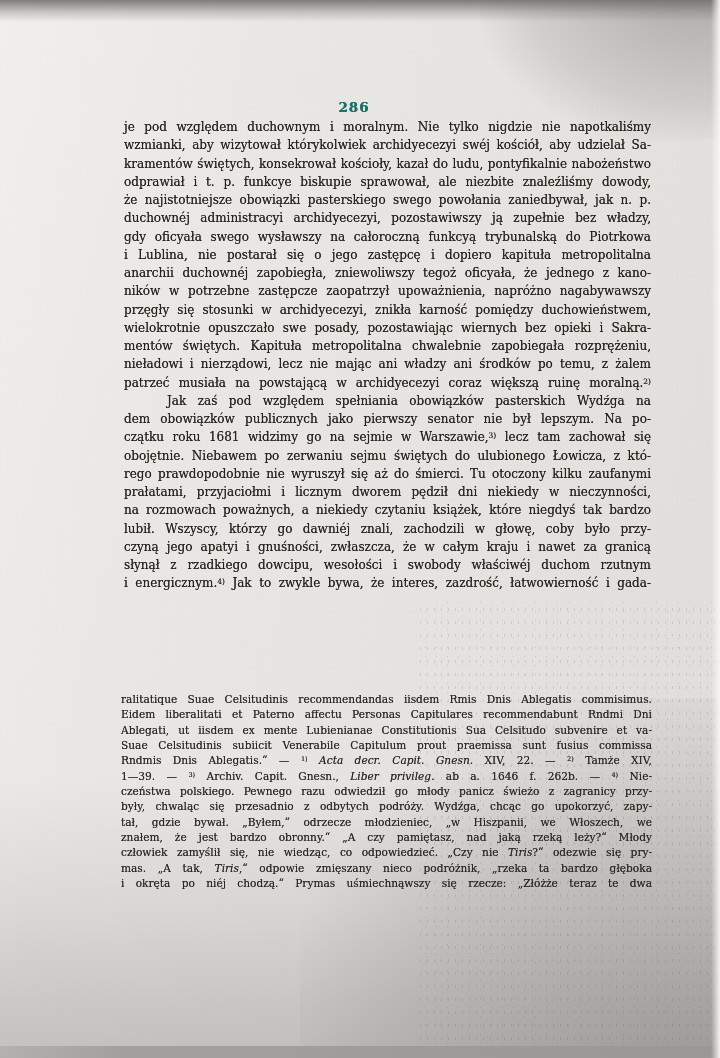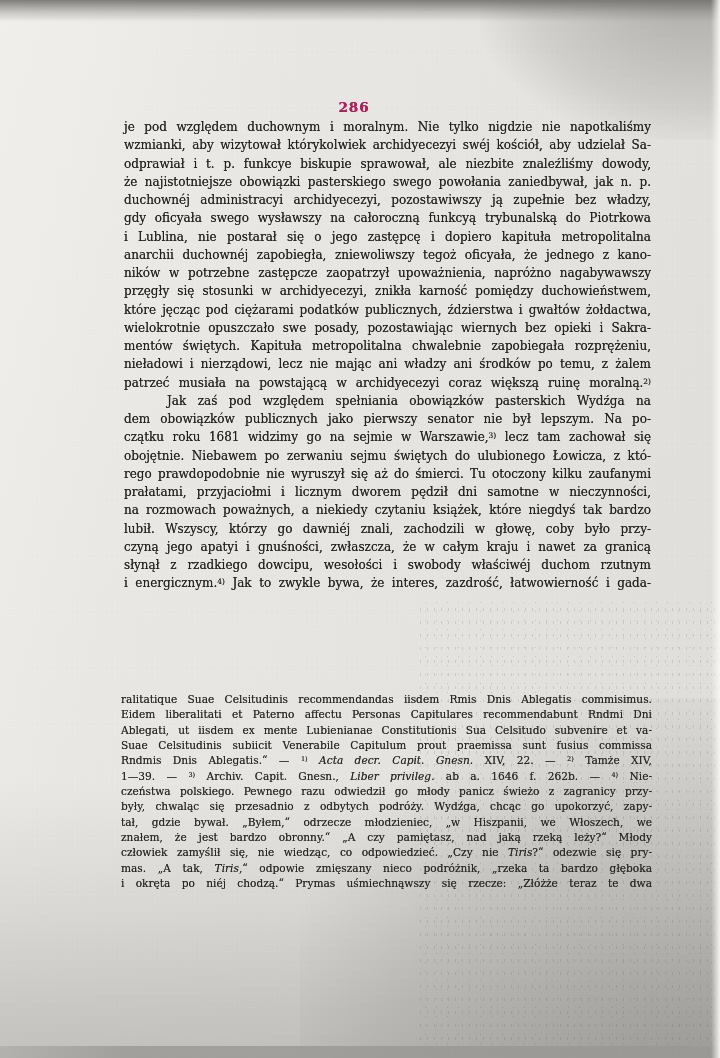--- a/index.html
+++ b/index.html
@@ -27,21 +27,21 @@
     background:radial-gradient(ellipse at 95% 110%,rgba(110,108,104,.42),rgba(110,108,104,.16) 55%,transparent 78%);}
   .bottom-strip{left:0;bottom:0;right:0;height:12px;
     background:linear-gradient(90deg,rgba(150,148,144,.35),rgba(152,150,146,.78) 18%,rgba(154,152,148,.82));}
   .speckles{right:0;bottom:0;width:300px;height:460px;
     background-image:radial-gradient(rgba(58,56,52,.8) .7px,transparent 1px),
                      radial-gradient(rgba(78,76,72,.7) .6px,transparent .9px);
     background-size:11px 9px,7px 13px;background-position:0 0,4px 5px;opacity:.22;}
 
   .page-number{
     position:absolute;left:124px;top:99px;width:460px;text-align:center;
-    font-size:13.5px;font-weight:bold;letter-spacing:1px;color:#be185d;
+    font-size:13.5px;font-weight:bold;letter-spacing:1px;color:#0f766e;
     text-shadow:0 0 .5px rgba(36,33,29,.8);
   }
   .main-text{
     position:absolute;left:124px;top:118px;width:527px;
     font-size:12px;line-height:18.25px;color:#26231f;
     text-shadow:0 0 .5px rgba(38,35,31,.75);
   }
   .footnote-text{
     position:absolute;left:121px;top:692px;width:531px;
     font-size:10.6px;line-height:15.35px;color:#2a2723;
@@ -62,39 +62,39 @@
 <div class="overlay bottom-shade"></div>
 <div class="overlay bottom-right-shade"></div>
 <div class="overlay speckles"></div>
 <div class="overlay bottom-strip"></div>
 <div class="overlay right-edge-light"></div>
 
 <div class="page-number">286</div>
 <div class="main-text" id="main-text">
     <div class="line">je pod względem duchownym i moralnym.  Nie tylko nigdzie nie napotkaliśmy</div>
     <div class="line">wzmianki, aby wizytował którykolwiek archidyecezyi swéj kościół, aby udzielał Sa-</div>
+    <div class="line">kramentów świętych, konsekrował kościoły, kazał do ludu, pontyfikalnie nabożeństwo</div>
     <div class="line">odprawiał i t. p. funkcye biskupie sprawował, ale niezbite znaleźliśmy dowody,</div>
     <div class="line">że najistotniejsze obowiązki pasterskiego swego powołania zaniedbywał, jak n. p.</div>
     <div class="line">duchownéj administracyi archidyecezyi, pozostawiwszy ją zupełnie bez władzy,</div>
     <div class="line">gdy oficyała swego wysławszy na całoroczną funkcyą trybunalską do Piotrkowa</div>
     <div class="line">i Lublina, nie postarał się o jego zastępcę i dopiero kapituła metropolitalna</div>
     <div class="line">anarchii duchownéj zapobiegła, zniewoliwszy tegoż oficyała, że jednego z kano-</div>
     <div class="line">ników w potrzebne zastępcze zaopatrzył upoważnienia, napróżno nagabywawszy</div>
     <div class="line">przęgły się stosunki w archidyecezyi, znikła karność pomiędzy duchowieństwem,</div>
-    <div class="line">które jęcząc pod ciężarami podatków publicznych, ździerstwa i gwałtów żołdactwa,</div>
     <div class="line">wielokrotnie opuszczało swe posady, pozostawiając wiernych bez opieki i Sakra-</div>
     <div class="line">mentów świętych.  Kapituła metropolitalna chwalebnie zapobiegała rozprężeniu,</div>
     <div class="line">nieładowi i nierządowi, lecz nie mając ani władzy ani środków po temu, z żalem</div>
     <div class="line">patrzeć musiała na powstającą w archidyecezyi coraz większą ruinę moralną.<sup>2)</sup></div>
     <div class="line indent">Jak zaś pod względem spełniania obowiązków pasterskich Wydźga na</div>
     <div class="line">dem obowiązków publicznych jako pierwszy senator nie był lepszym.  Na po-</div>
     <div class="line">czątku roku 1681 widzimy go na sejmie w Warszawie,<sup>3)</sup> lecz tam zachował się</div>
     <div class="line">obojętnie.  Niebawem po zerwaniu sejmu świętych do ulubionego Łowicza, z któ-</div>
     <div class="line">rego prawdopodobnie nie wyruszył się aż do śmierci.  Tu otoczony kilku zaufanymi</div>
-    <div class="line">prałatami, przyjaciołmi i licznym dworem pędził dni samotne w nieczynności,</div>
+    <div class="line">prałatami, przyjaciołmi i licznym dworem pędził dni niekiedy w nieczynności,</div>
     <div class="line">na rozmowach poważnych, a niekiedy czytaniu książek, które niegdyś tak bardzo</div>
     <div class="line">lubił.  Wszyscy, którzy go dawniéj znali, zachodzili w głowę, coby było przy-</div>
     <div class="line">czyną jego apatyi i gnuśności, zwłaszcza, że w całym kraju i nawet za granicą</div>
     <div class="line">słynął z rzadkiego dowcipu, wesołości i swobody właściwéj duchom rzutnym</div>
     <div class="line">i energicznym.<sup>4)</sup>  Jak to zwykle bywa, że interes, zazdrość, łatwowierność i gada-</div>
   </div>
 <div class="footnote-text" id="footnote-text">
     <div class="line">ralitatique Suae Celsitudinis recommendandas iisdem Rmis Dnis Ablegatis commisimus.</div>
     <div class="line">Eidem liberalitati et Paterno affectu Personas Capitulares recommendabunt Rndmi Dni</div>
     <div class="line">Ablegati, ut iisdem ex mente Lubienianae Constitutionis Sua Celsitudo subvenire et va-</div>

